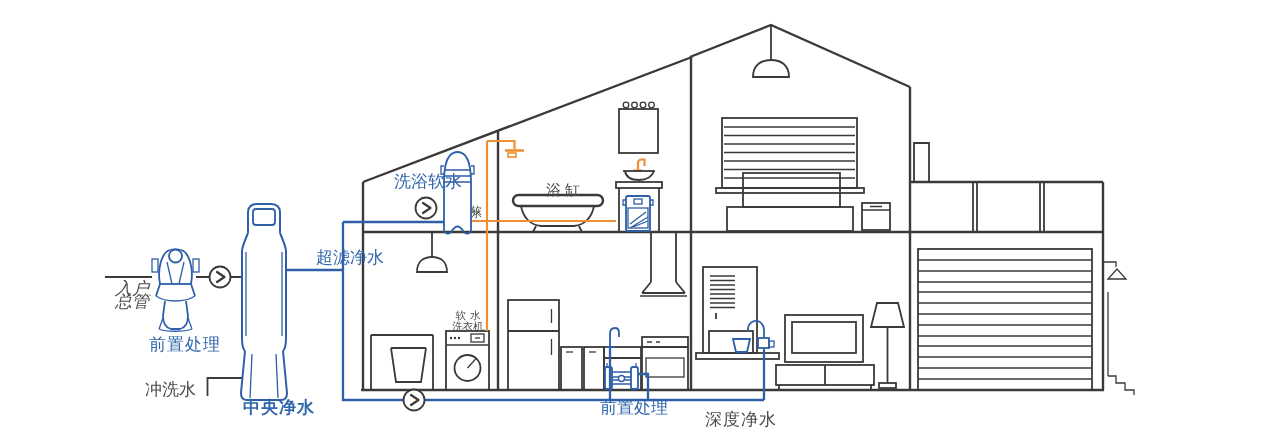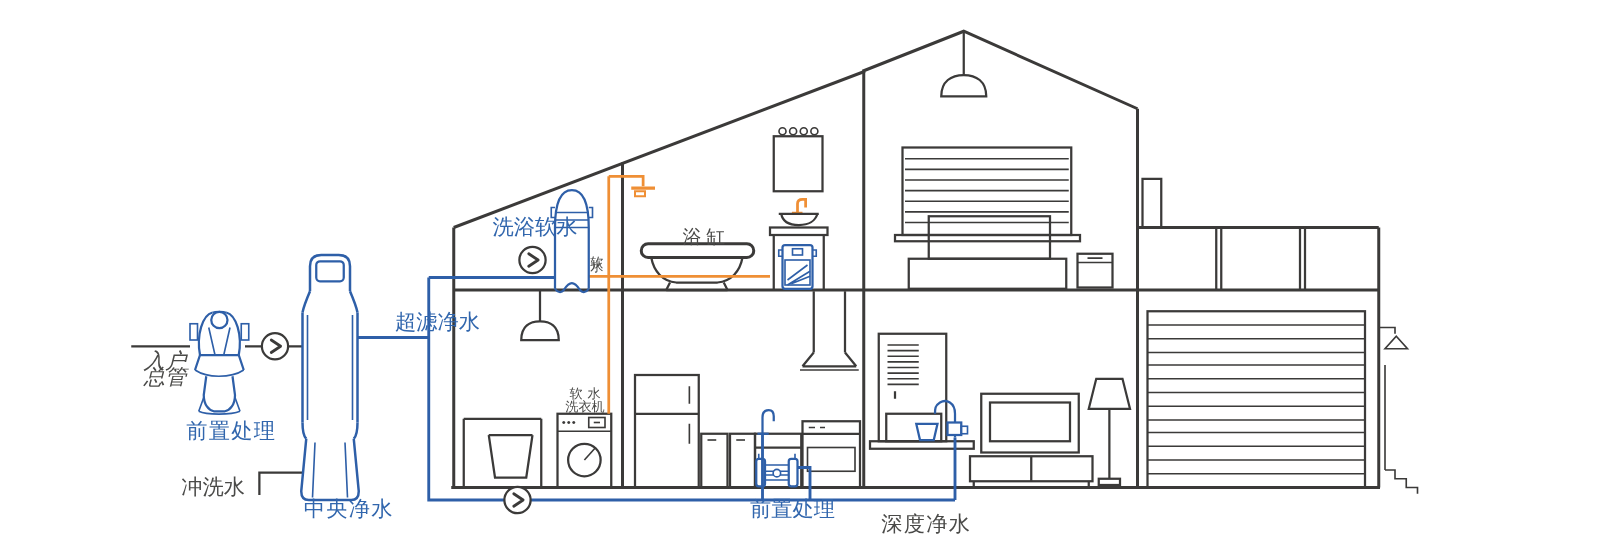--- a/index.html
+++ b/index.html
@@ -279,21 +279,21 @@
     <path class="d" style="stroke-width:2.2;stroke-linecap:round;stroke-linejoin:round" d="M411,395 L418.5,400 L411,405"></path>
   </g>
 
 </svg>
 
 <div class="lbl t-dark" style="left:115px;top:282px;font-style:italic;">
   <div>入户</div>
   <div>总管</div>
 </div>
 <div class="lbl t-blue" style="left:149px;top:338px;letter-spacing:1px;">前置处理</div>
-<div class="lbl t-blue" style="left:243px;top:401px;letter-spacing:1px;">中央净水</div>
+<div class="lbl t-blue" style="left:243px;top:401px;letter-spacing:1px;font-weight:bold;">中央净水</div>
 <div class="lbl t-dark" style="left:145px;top:383px;">冲洗水</div>
 <div class="lbl t-blue" style="left:300px;top:251px;margin-left:16px;">超滤净水</div>
 <div class="lbl t-blue" style="left:394px;top:175px;">洗浴软水</div>
 <div class="lbl t-dark vert" style="left:470px;top:196px;font-size:10.5px;">软水</div>
 <div class="lbl t-dark" style="left:546px;top:183px;letter-spacing:4px;font-size:15px;">浴缸</div>
 <div class="lbl t-dark" style="left:452px;top:310px;width:32px;text-align:center;font-size:10.5px;line-height:11px;">
   <div style="letter-spacing:4px;margin-right:-4px;">软水</div>
   <div>洗衣机</div>
 </div>
 <div class="lbl t-blue" style="left:600px;top:401px;">前置处理</div>

